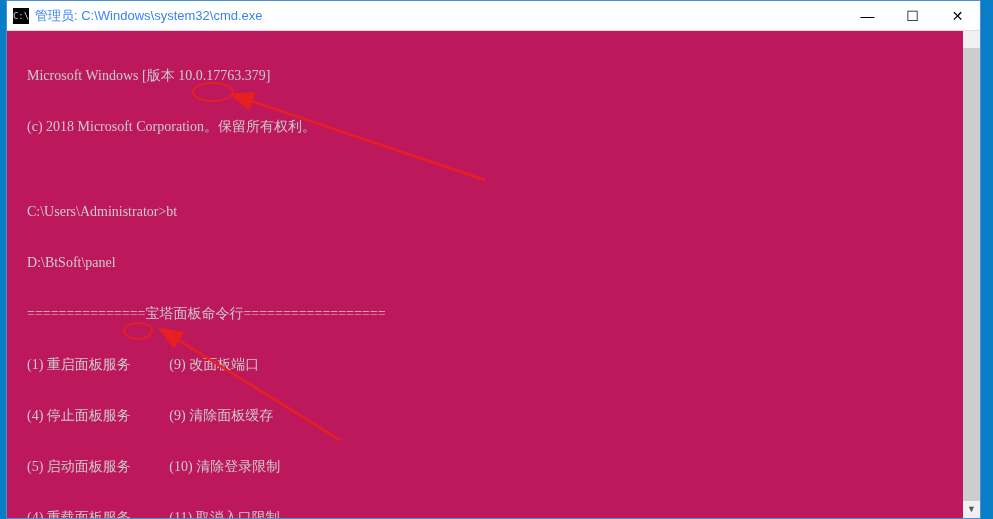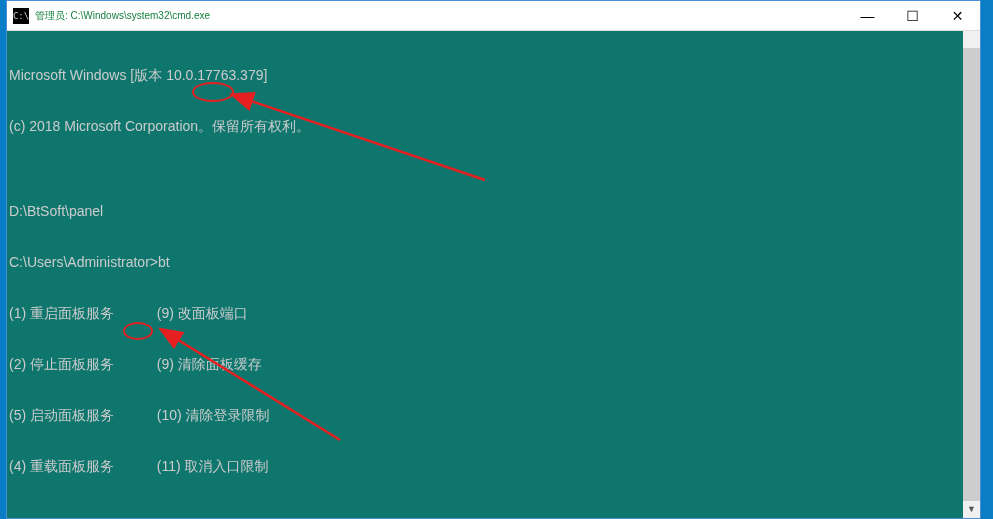--- a/index.html
+++ b/index.html
@@ -36,49 +36,49 @@
       background: #000;
       display: inline-flex;
       align-items: center;
       justify-content: center;
       color: #ccc;
       font-size: 9px;
       font-family: monospace;
     }
     .title-text {
       flex: 1;
-      font-size: 10px;
-      color: #15803d;
+      font-size: 13px;
+      color: #3b82f6;
       font-family: "Microsoft YaHei", sans-serif;
     }
     .win-controls {
       display: flex;
     }
     .win-btn {
       width: 45px;
       height: 29px;
       display: flex;
       align-items: center;
       justify-content: center;
       font-size: 14px;
       color: #000;
       cursor: pointer;
       font-family: sans-serif;
     }
     .console-area {
       flex: 1;
-      background: #0f766e;
+      background: #be185d;
       color: #ccc;
       font-size: 14px;
       line-height: 17px;
-      padding: 2px 0 2px 2px;
+      padding: 2px 0 2px 20px;
       overflow: hidden;
       position: relative;
       white-space: pre;
-      font-family: Liberation Sans, sans-serif;
+      font-family: Liberation Serif, serif;
     }
     .console-line { white-space: pre; }
     .scrollbar {
       position: absolute;
       right: 0;
       top: 0;
       bottom: 0;
       width: 17px;
       background: #f0f0f0;
     }
@@ -126,24 +126,25 @@
       <div class="win-btn">—</div>
       <div class="win-btn">☐</div>
       <div class="win-btn close">✕</div>
     </div>
   </div>
 
   <div class="console-area">
     <div class="console-line">Microsoft Windows [版本 10.0.17763.379]</div>
     <div class="console-line">(c) 2018 Microsoft Corporation。保留所有权利。</div>
     <div class="console-line"></div>
+    <div class="console-line">C:\Users\Administrator&gt;bt</div>
     <div class="console-line">D:\BtSoft\panel</div>
-    <div class="console-line">C:\Users\Administrator&gt;bt</div>
+    <div class="console-line">===============宝塔面板命令行==================</div>
     <div class="console-line">(1) 重启面板服务           (9) 改面板端口</div>
-    <div class="console-line">(2) 停止面板服务           (9) 清除面板缓存</div>
+    <div class="console-line">(4) 停止面板服务           (9) 清除面板缓存</div>
     <div class="console-line">(5) 启动面板服务           (10) 清除登录限制</div>
     <div class="console-line">(4) 重载面板服务           (11) 取消入口限制</div>
     
     
     
     
     
     
     
     

